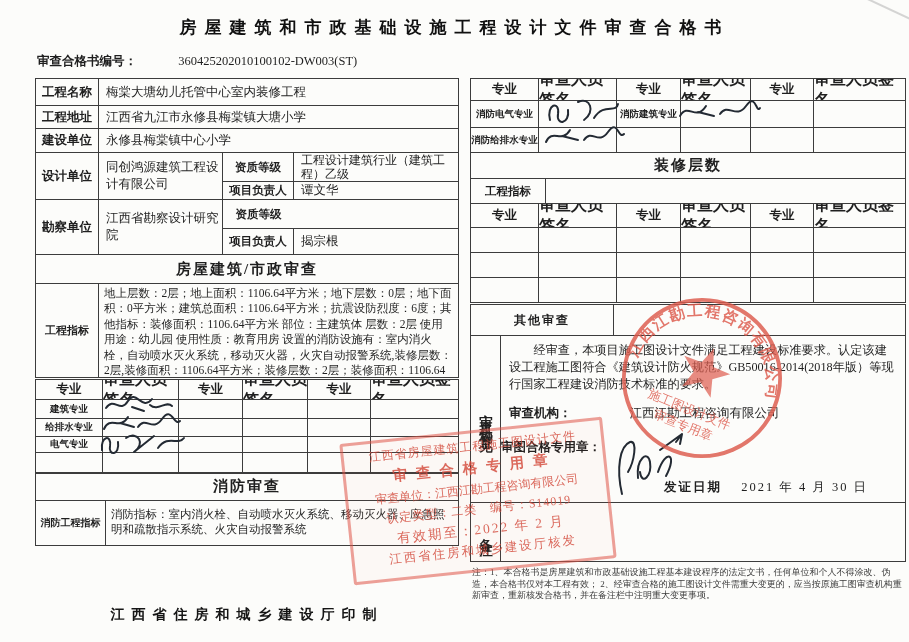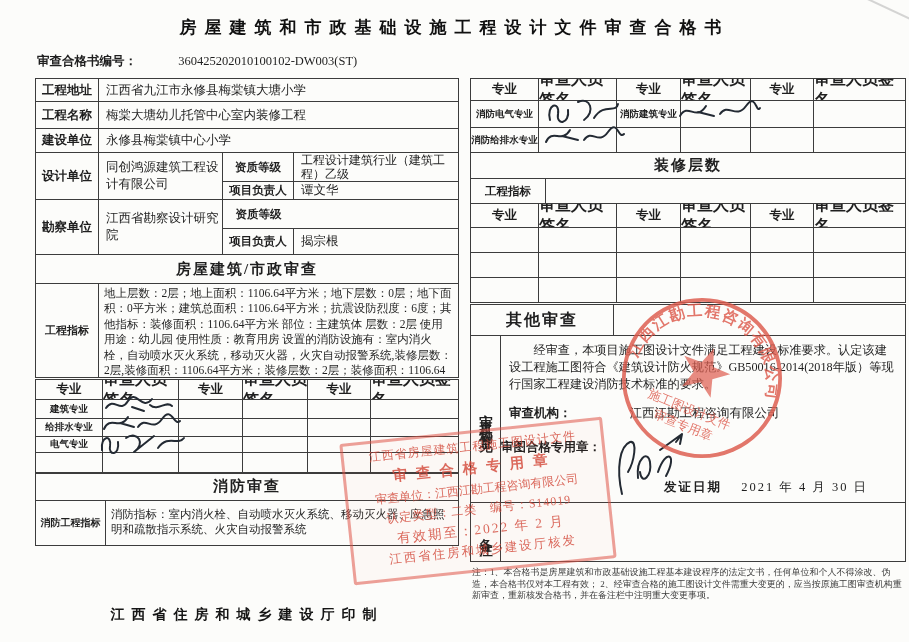--- a/index.html
+++ b/index.html
@@ -52,27 +52,27 @@
   <div class="abs scratch"></div>
 
   <div class="abs title" style="top:16px;left:0;">房屋建筑和市政基础设施工程设计文件审查合格书</div>
 
   <div class="abs certno" style="left:37px;top:53px;">
     <span class="lab">审查合格书编号：</span>
     <span style="margin-left:38px;">360425202010100102-DW003(ST)</span>
   </div>
 
   <div class="abs tbl" style="left:35px;top:78px;width:424px;">
+    <div class="row" style="height:27px;">
+      <div class="cell lab" style="width:63px;">工程名称</div>
+      <div class="cell val grow">梅棠大塘幼儿托管中心室内装修工程</div>
+    </div>
     <div class="row" style="height:23px;">
       <div class="cell lab" style="width:63px;">工程地址</div>
       <div class="cell val grow">江西省九江市永修县梅棠镇大塘小学</div>
-    </div>
-    <div class="row" style="height:27px;">
-      <div class="cell lab" style="width:63px;">工程名称</div>
-      <div class="cell val grow">梅棠大塘幼儿托管中心室内装修工程</div>
     </div>
     <div class="row" style="height:24px;">
       <div class="cell lab" style="width:63px;">建设单位</div>
       <div class="cell val grow">永修县梅棠镇中心小学</div>
     </div>
     <div class="row" style="height:47px;">
       <div class="cell lab" style="width:63px;">设计单位</div>
       <div class="cell val" style="width:124px;">同创鸿源建筑工程设计有限公司</div>
       <div class="grow" style="display:flex;flex-direction:column;">
         <div class="row grow" style="border-bottom:1px solid #3c3c3c;">
@@ -223,21 +223,21 @@
       <div class="cell" style="width:78px;"></div>
       <div class="cell" style="width:64px;"></div>
       <div class="cell" style="width:70px;"></div>
       <div class="cell" style="width:63px;"></div>
       <div class="cell grow"></div>
     </div>
   </div>
 
   <div class="abs tbl" style="left:470px;top:304px;width:436px;">
     <div class="row" style="height:31px;">
-      <div class="cell lab" style="width:143px;font-size:16px;letter-spacing:2px;">其他审查</div>
+      <div class="cell lab" style="width:143px;font-size:12px;letter-spacing:2px;">其他审查</div>
       <div class="cell grow"></div>
     </div>
     <div class="row" style="height:167px;">
       <div class="cell vlab" style="width:30px;">审查机构意见</div>
       <div class="grow" style="position:relative;display:block;">
         <div class="opin-p">经审查，本项目施工图设计文件满足工程建设标准要求。认定该建设工程施工图符合《建筑设计防火规范》GB50016-2014(2018年版）等现行国家工程建设消防技术标准的要求。</div>
         <div class="opin-line" style="margin:12px 0 0 8px;">
           <span class="lab" style="font-weight:bold;">审查机构：</span>
           <span style="margin-left:58px;">江西江勘工程咨询有限公司</span>
         </div>

